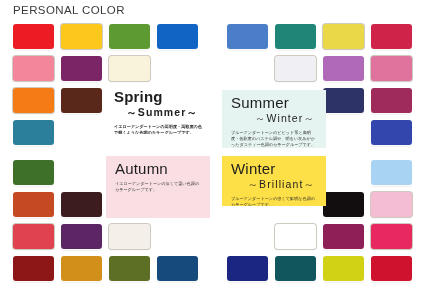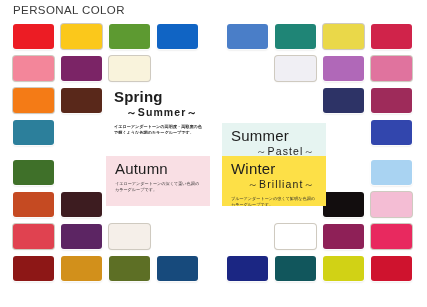--- a/index.html
+++ b/index.html
@@ -84,22 +84,22 @@
     font-size:4.1px;
     color:#2a2a2a;
     line-height:1.55;
     margin-top:4px;
     letter-spacing:0.05px;
     font-family:"Liberation Sans", sans-serif;
     word-break:break-all;
   }
   
   #lbl-spring{left:105px; top:66px;  width:104px; height:50px; background:#ffffff;font-weight:bold;}
-  #lbl-summer{left:8px;   top:72px;  width:104px; height:58px; background:#e6f4f1;margin-top:33px;}
-  #lbl-autumn{left:106px; top:2px;   width:104px; height:50px; background:#f9dfe4;}
+  #lbl-summer{left:8px;   top:72px;  width:104px; height:58px; background:#e6f4f1;}
+  #lbl-autumn{left:106px; top:2px;   width:104px; height:62px; background:#f9dfe4;}
   #lbl-winter{left:8px;   top:2px;   width:104px; height:50px; background:#dcdcea;}
 </style>
 </head>
 <body>
 
 <div id="page-title">PERSONAL COLOR</div>
 
 <div class="quadrant" id="q-spring">
   <div class="grid">
       <div class="cell c0 r0">
@@ -168,21 +168,21 @@
       </div>
       <div class="cell c3 r2">
         <div class="sw" title="#9e2b5a" style="background: rgb(158, 43, 90);"></div>
       </div>
       <div class="cell c3 r3">
         <div class="sw" title="#3246ad" style="background: rgb(50, 70, 173);"></div>
       </div>
     </div>
   <div class="label-card" id="lbl-summer" style="background: rgb(230, 244, 241);">
     <div class="season-name">Summer</div>
-    <div class="season-sub">～Pastel～</div>
+    <div class="season-sub">～Winter～</div>
     <div class="season-desc">ブルーアンダートーンのビビッド系と高明度・低彩度のパステル調や、明るい灰みがかったダスティー色調のカラーグループです。</div>
   </div>
 </div>
 
 <div class="quadrant" id="q-autumn">
   <div class="grid">
       <div class="cell c0 r0">
         <div class="sw" title="#3f7029" style="background: rgb(63, 112, 41);"></div>
       </div>
       <div class="cell c0 r1">

